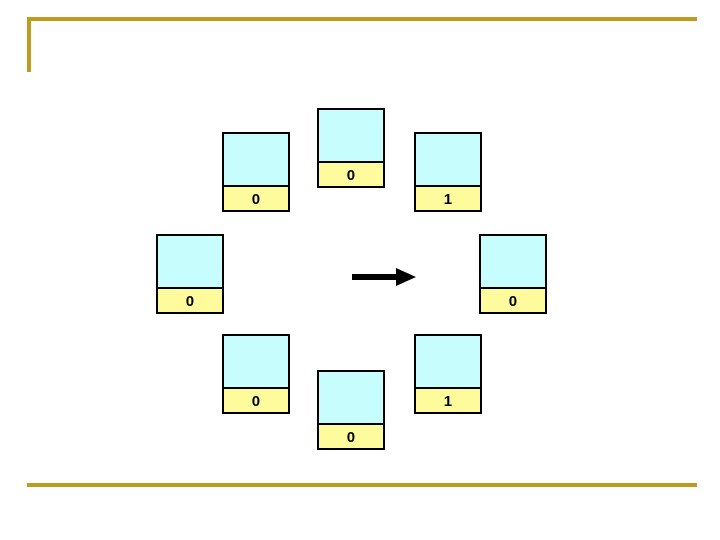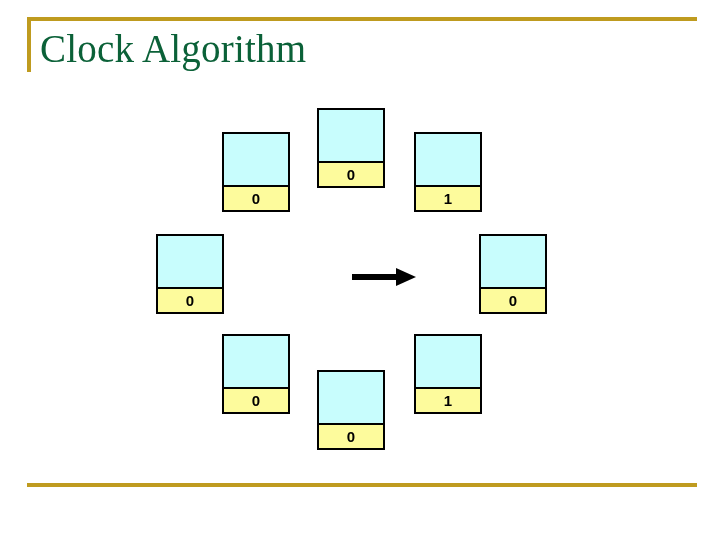--- a/index.html
+++ b/index.html
@@ -102,21 +102,20 @@
 </style>
 </head>
 <body>
 
 <div id="slide">
 
   <div class="rule-top"></div>
   <div class="rule-left"></div>
   <div class="rule-bottom"></div>
 
-  <div class="title">Clock Algorithm</div>
 
   <div class="frame" style="left:222px; top:132px;">
     <div class="frame-body"></div>
     <div class="frame-bit">0</div>
   </div>
 
   <div class="frame" style="left:317px; top:108px;">
     <div class="frame-body"></div>
     <div class="frame-bit">0</div>
   </div>

